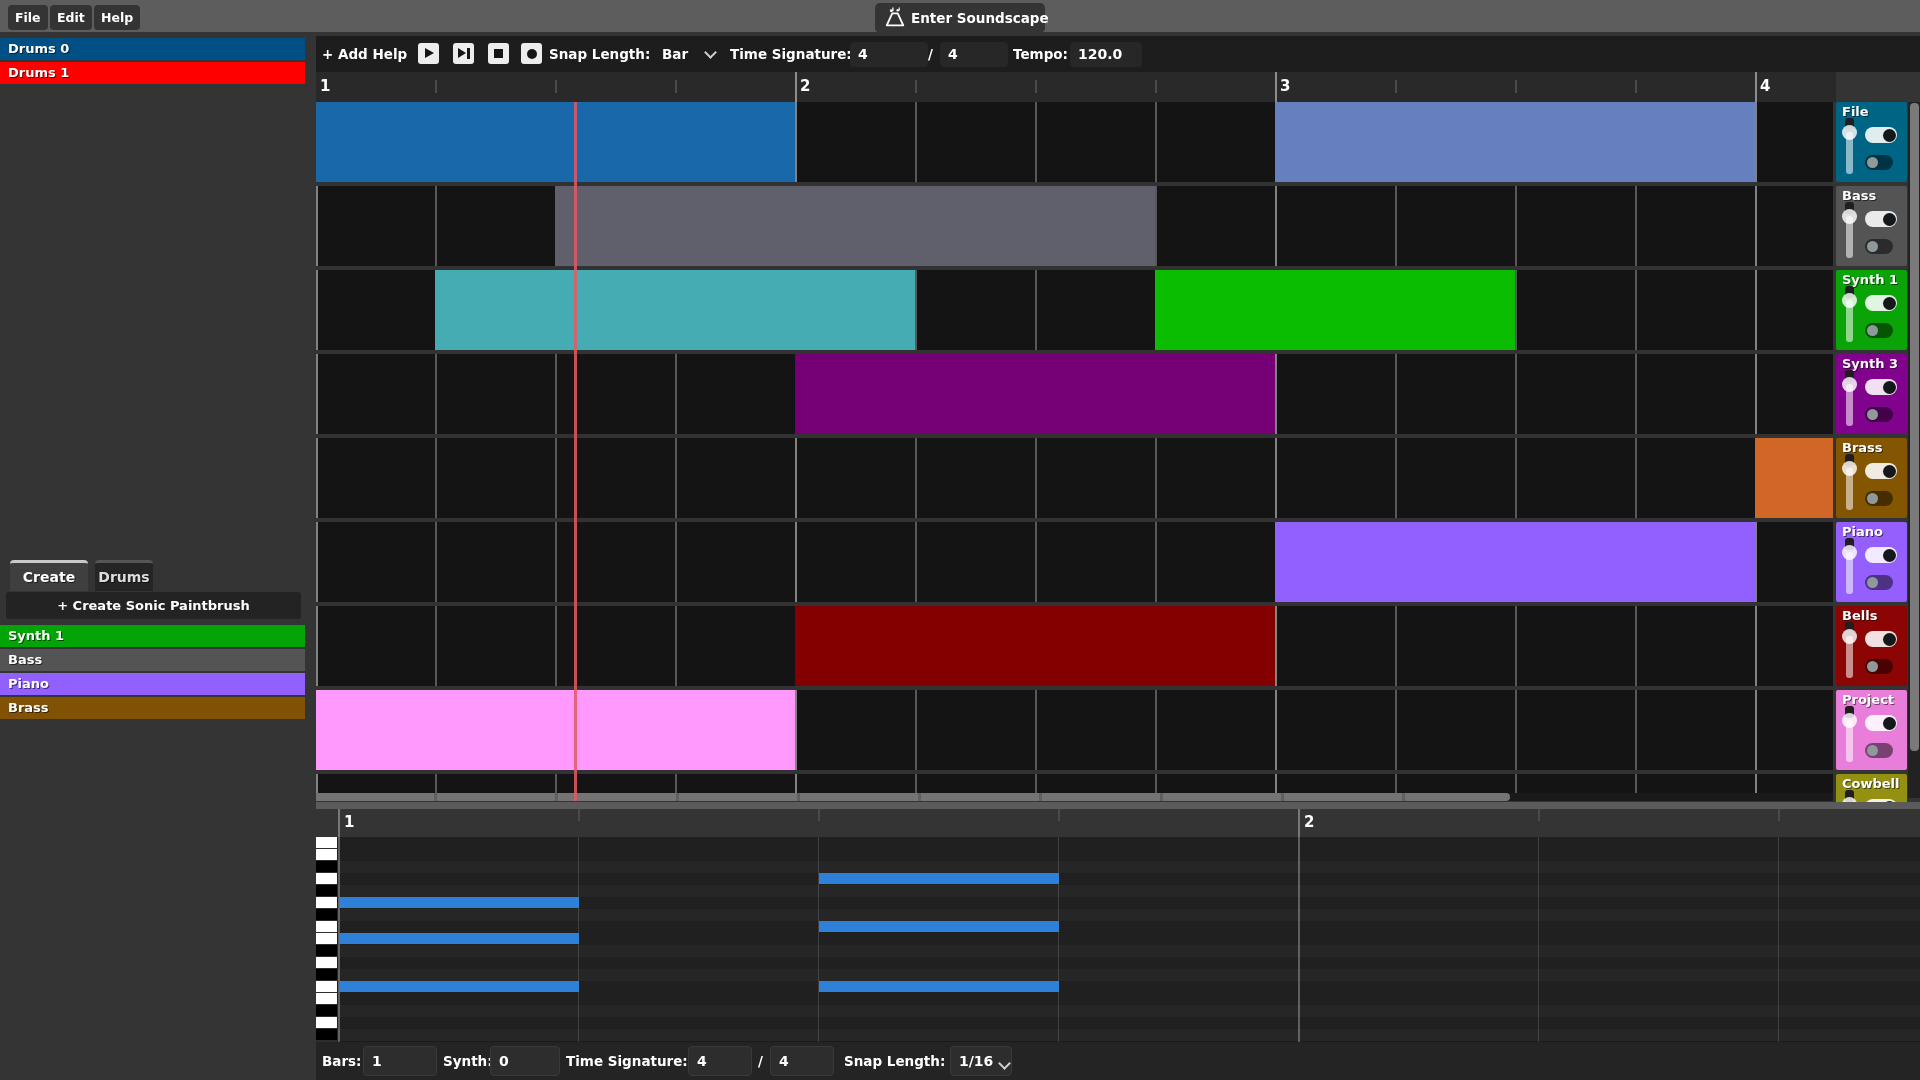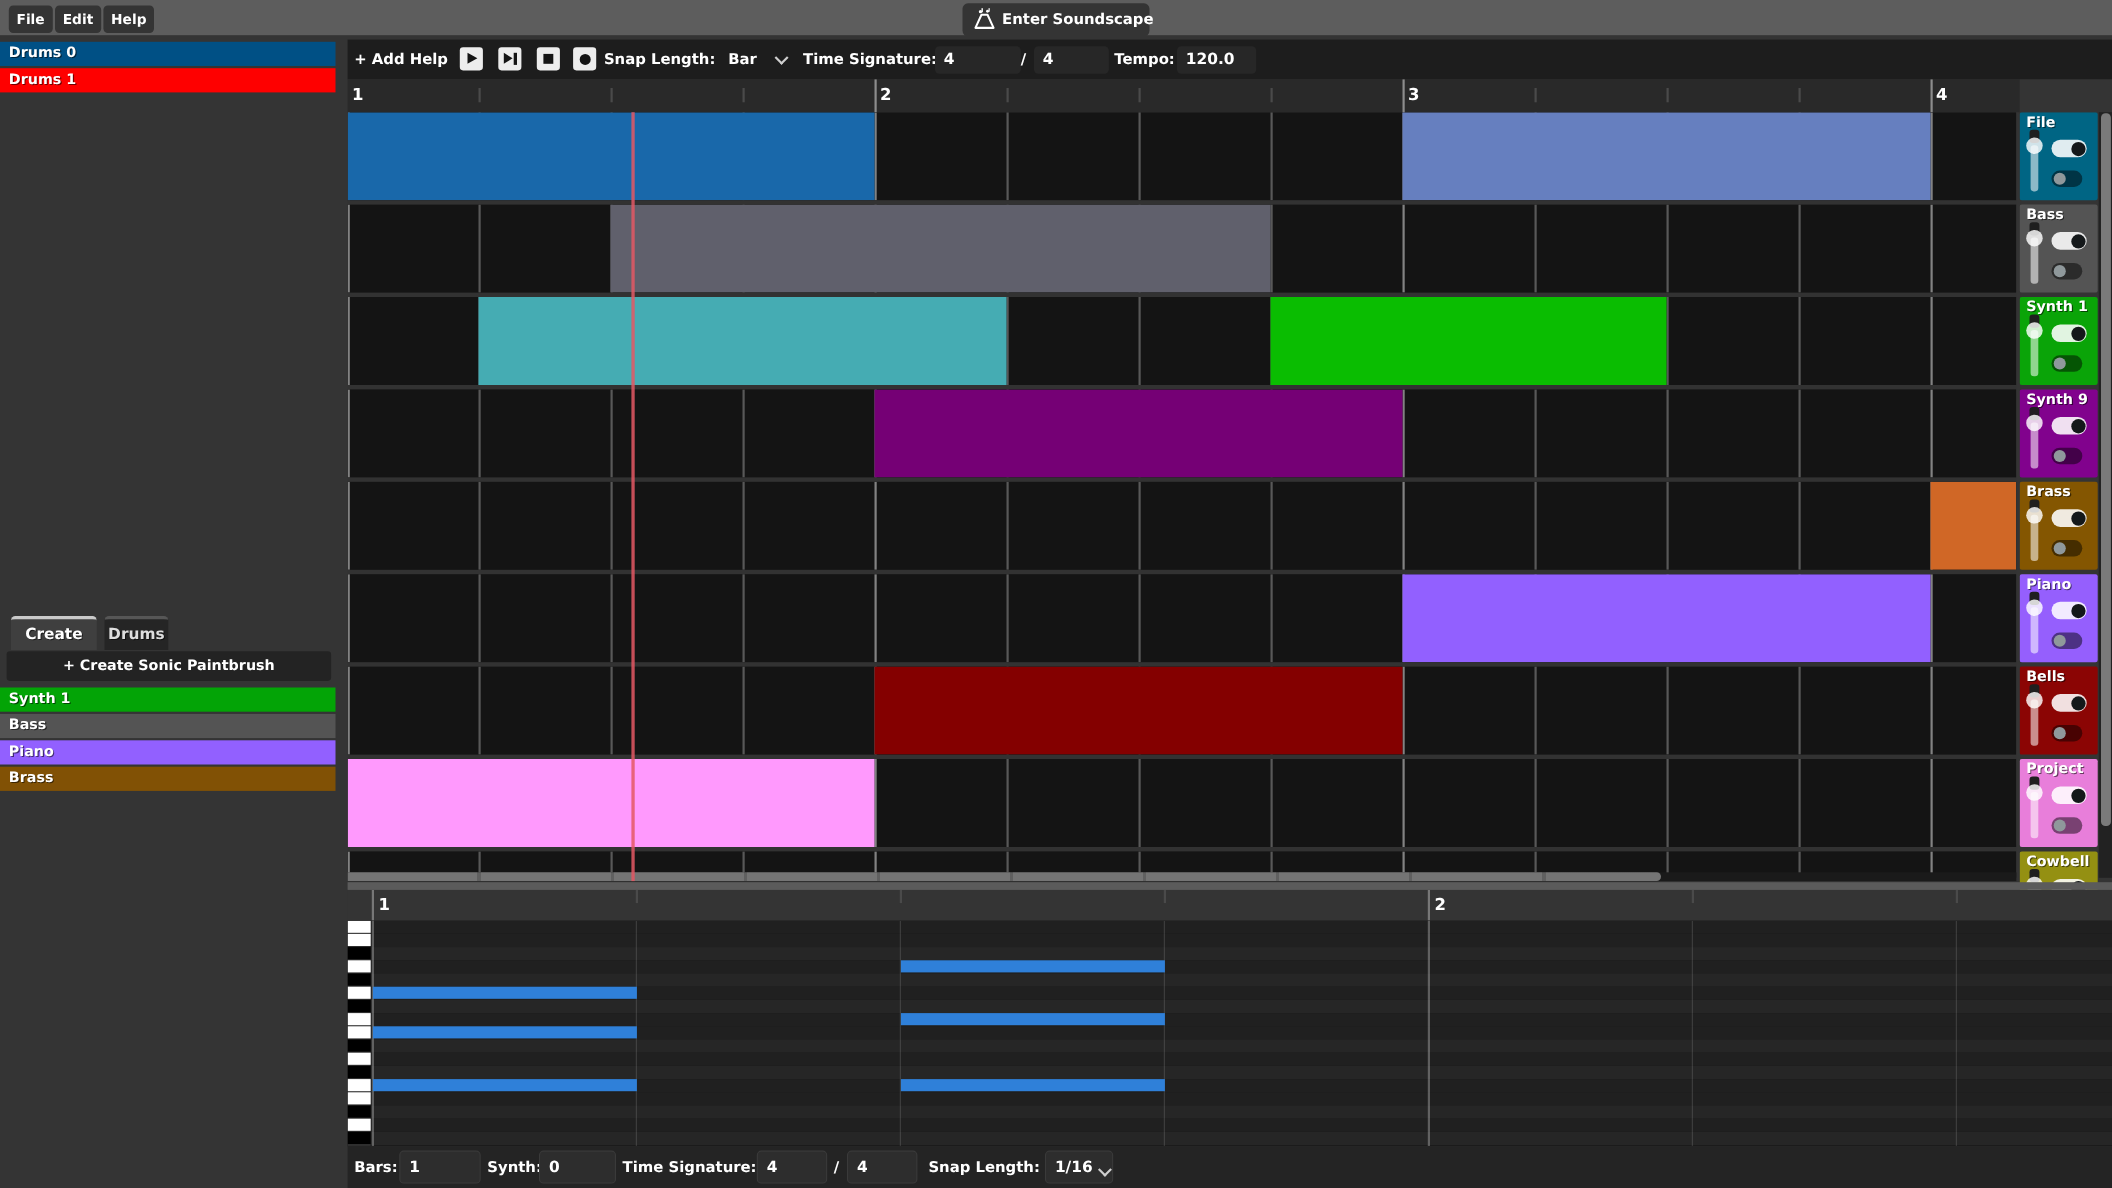--- a/index.html
+++ b/index.html
@@ -337,21 +337,21 @@
         <div class="sgroove"></div>
         <div class="sknob"></div>
         <div class="tg1">
           <div class="kn"></div>
         </div>
         <div class="tg2">
           <div class="kn"></div>
         </div>
       </div>
       <div class="thead" style="top: 252px; background: rgb(129, 2, 141);">
-        <div class="tname ts">Synth 9</div>
+        <div class="tname ts">Synth 3</div>
         <div class="scap"></div>
         <div class="sgroove"></div>
         <div class="sknob"></div>
         <div class="tg1">
           <div class="kn"></div>
         </div>
         <div class="tg2">
           <div class="kn"></div>
         </div>
       </div>

